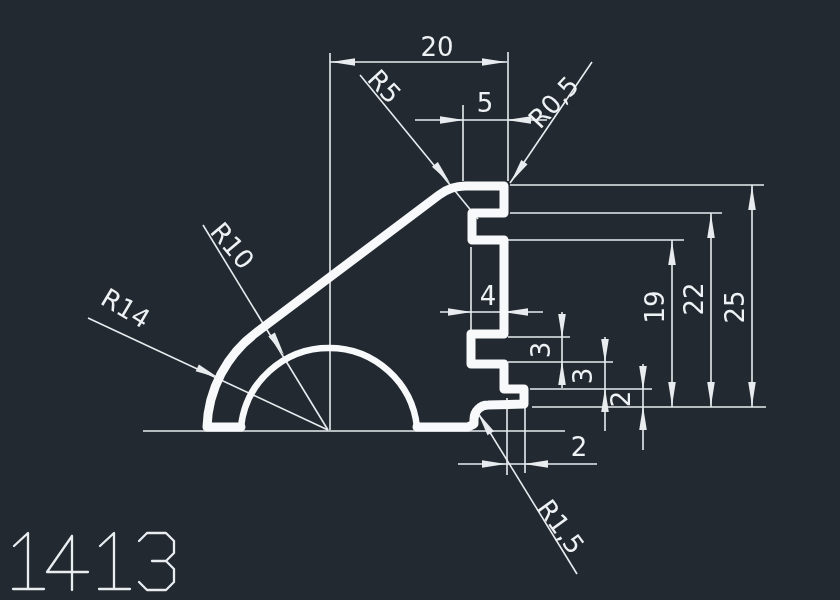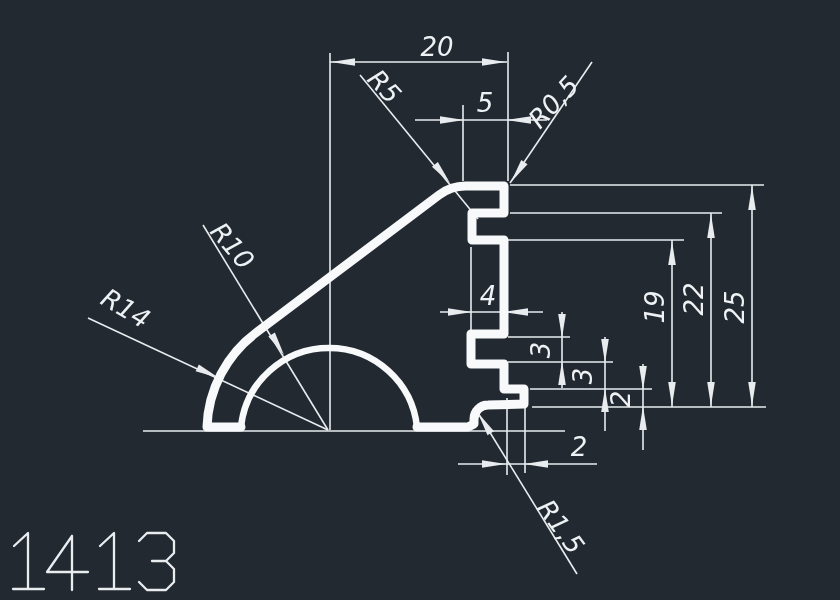--- a/index.html
+++ b/index.html
@@ -1,19 +1,19 @@
 <!DOCTYPE html>
 <html style="--bg: #232931; --line: #e8ecef; --profile: #f7f9fa; --text: #eef2f5;"><head>
 <meta charset="utf-8">
 <style>
   :root{
     --bg:#232931; --line:#e8ecef; --profile:#f7f9fa; --text:#eef2f5; --partnum:#e9edf0;
   }
   html,body{margin:0;padding:0;background:var(--bg);}
-  .stage{position:relative;width:766px;height:600px;background:var(--bg);overflow:hidden;font-style:italic;}
+  .stage{position:relative;width:766px;height:600px;background:var(--bg);overflow:hidden;}
   svg{position:absolute;left:0;top:0;}
   .thin{stroke:var(--line);stroke-width:1.6;fill:none;stroke-linecap:butt;}
   .arrow{fill:var(--line);stroke:none;}
   .profile{stroke:var(--profile);stroke-width:9;fill:none;stroke-linejoin:round;stroke-linecap:round;}
   .dome{stroke:var(--profile);stroke-width:6.5;fill:none;stroke-linecap:round;}
   .pn{stroke:var(--partnum);stroke-width:2.3;fill:none;stroke-linecap:round;stroke-linejoin:round;}
   .dimtext{fill:var(--text);font-family:"DejaVu Sans",sans-serif;font-size:26px;}
   .sr-only{position:absolute;width:1px;height:1px;overflow:hidden;clip:rect(0 0 0 0);white-space:nowrap;}
 </style>
 </head>

